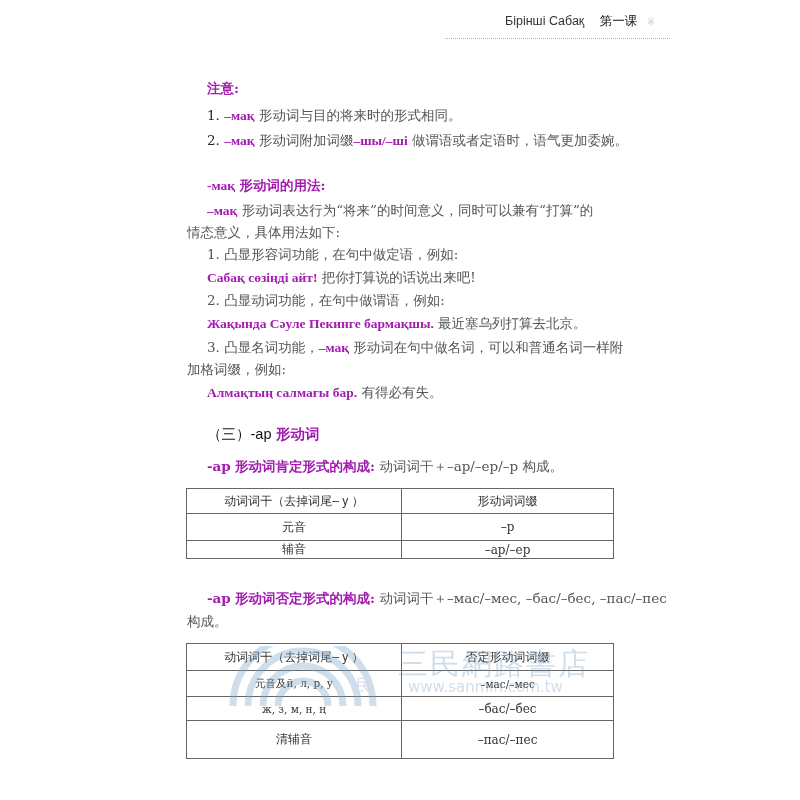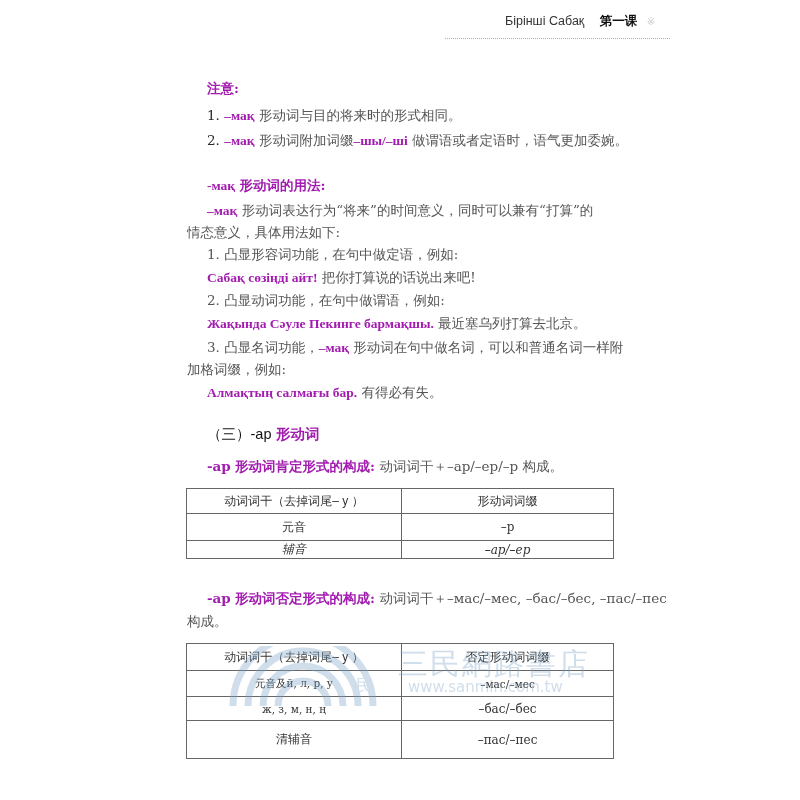--- a/index.html
+++ b/index.html
@@ -18,21 +18,21 @@
     .running-header {
       position: absolute;
       top: 13px;
       left: 505px;
       font-family: "Liberation Sans", "DejaVu Sans", sans-serif;
       font-size: 12.5px;
       color: #333333;
       white-space: nowrap;
     }
     .running-header .chapter-cn {
-      font-weight: bold;
+      font-weight: normal;
       color: #111;
       margin-left: 12px;
     }
     .running-header .ornament {
       color: #cccccc;
       font-size: 10px;
       margin-left: 6px;
     }
     .header-rule {
       position: absolute;
@@ -214,21 +214,21 @@
 <table class="suffix-table" style="top:488px;">
   <tbody>
       <tr style="height:25px;">
     <td class="col1 th-sans">动词词干（去掉词尾– у ）</td>
     <td class="th-sans">形动词词缀</td>
   </tr>
   <tr style="height:27px;">
     <td class="col1">元音</td>
     <td>–р</td>
   </tr>
-  <tr style="height:16px;font-style:italic;">
+  <tr style="height:16px;">
     <td class="col1">辅音</td>
     <td>–ар/–ер</td>
   </tr>
 </tbody>
   </table>
 
 <div class="text-block" style="top:588px;">
   <span class="bold">-ар</span>
   <span class="bold">形动词否定形式的构成:</span>
   <span class="light">动词词干＋–мас/–мес, –бас/–бес, –пас/–пес</span>

